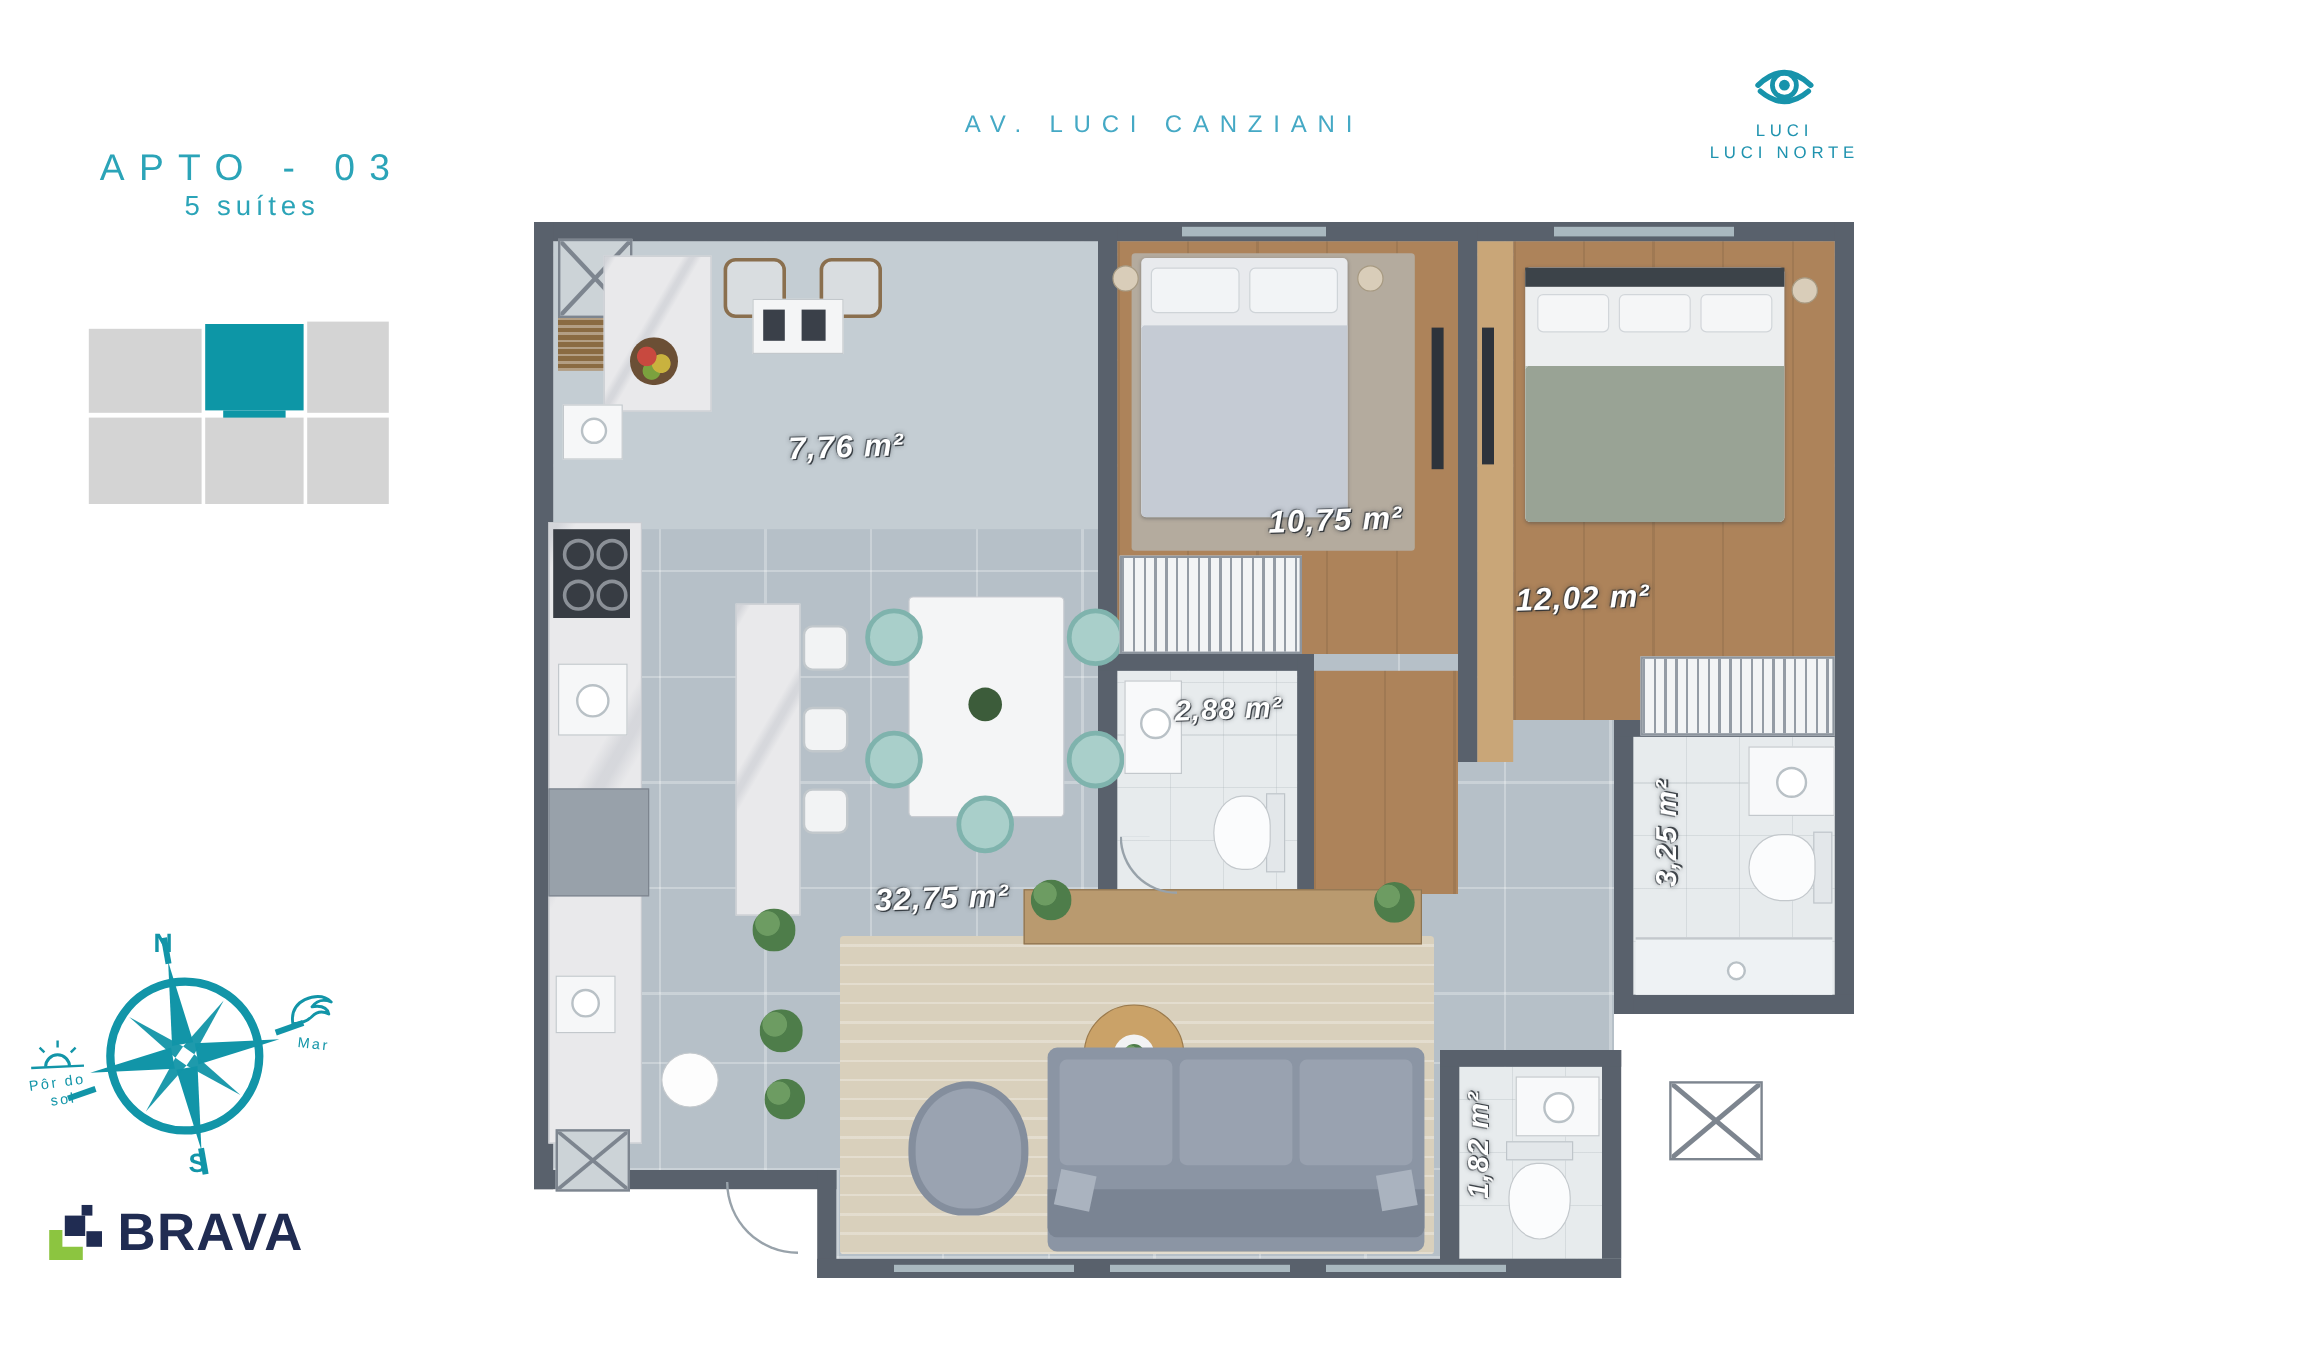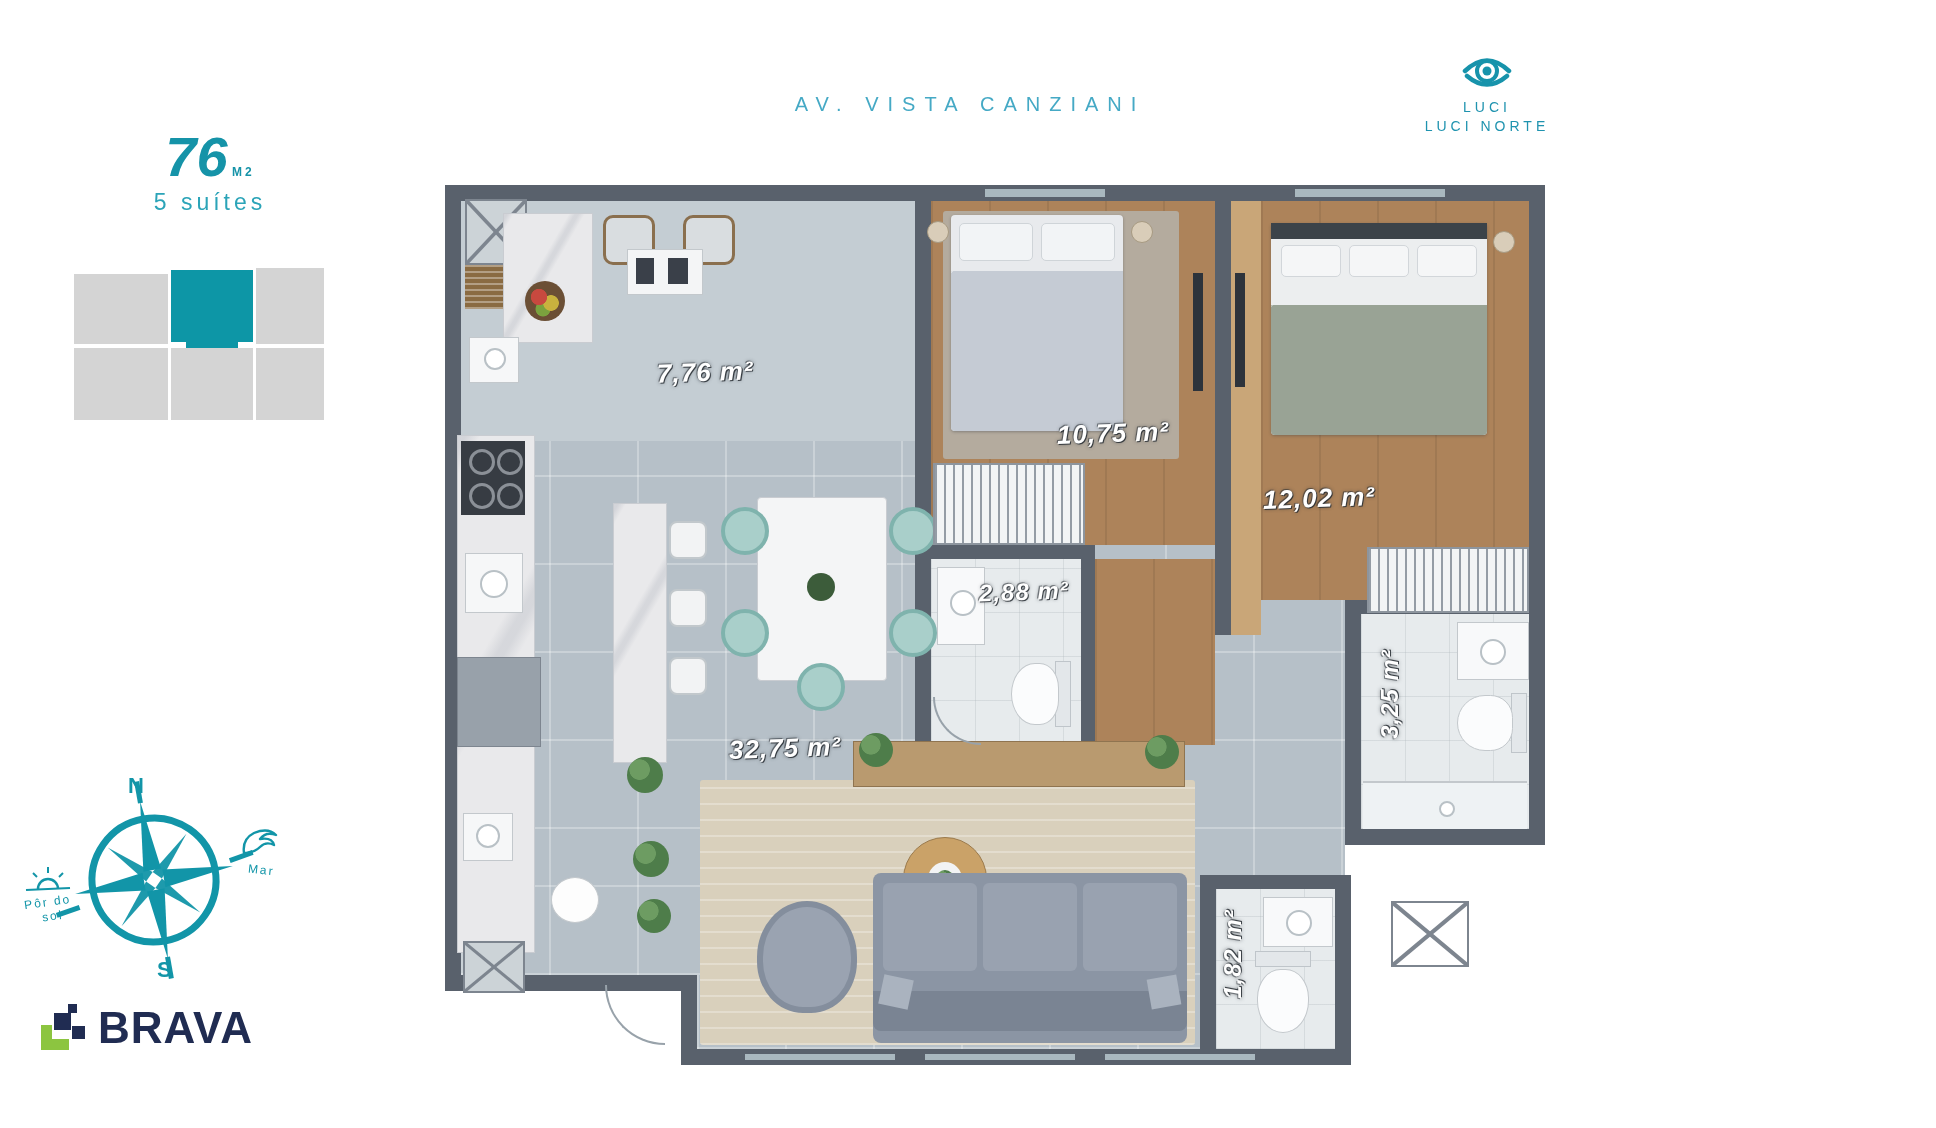--- a/index.html
+++ b/index.html
@@ -55,38 +55,35 @@
   
   .ns{color:#1295a8;font-weight:700;font-size:22px;}
   .tinylbl{color:#1295a8;font-size:12px;letter-spacing:2px;line-height:1.2;}
   
   .logotext{font-size:44px;font-weight:700;color:#202c52;letter-spacing:1px;}
 </style>
 </head>
 <body>
 
 <div class="abs" style="left:80px;top:122px;width:260px;text-align:center;">
-  <div style="margin-top:2px;">
-    <span class="area">76</span>
-    <span class="areaunit">M2</span>
-  </div>
+  <div class="apto">APTO - 03</div>
   <div class="suites">5 suítes</div>
 </div>
 
 <div class="abs" style="left:62px;top:268px;width:262px;height:158px;">
   <div class="kblock" style="left:12px;top:6px;width:94px;height:70px;"></div>
   <div class="kblock kteal" style="left:109px;top:2px;width:82px;height:72px;"></div>
   <div class="kblock kteal" style="left:124px;top:74px;width:52px;height:8px;"></div>
   <div class="kblock" style="left:194px;top:0px;width:68px;height:76px;"></div>
   <div class="kblock" style="left:12px;top:80px;width:94px;height:72px;"></div>
   <div class="kblock" style="left:109px;top:80px;width:82px;height:72px;"></div>
   <div class="kblock" style="left:194px;top:80px;width:68px;height:72px;"></div>
 </div>
 
-<div class="abs street" style="left:700px;top:93px;width:540px;text-align:center;">AV. VISTA CANZIANI</div>
+<div class="abs street" style="left:700px;top:93px;width:540px;text-align:center;">AV. LUCI CANZIANI</div>
 
 <div class="abs" style="left:1407px;top:48px;width:160px;text-align:center;">
   <svg width="56" height="46" viewBox="0 0 56 46" style="display:inline-block">
     <path d="M6 23 Q28 2 50 23" fill="none" stroke="#1793ab" stroke-width="4.5" stroke-linecap="round"></path>
     <path d="M8 28 Q28 45 48 28" fill="none" stroke="#1793ab" stroke-width="4.5" stroke-linecap="round"></path>
     <circle cx="28" cy="23" r="10" fill="none" stroke="#1793ab" stroke-width="4"></circle>
     <circle cx="28" cy="23" r="4.5" fill="#1793ab"></circle>
   </svg>
   <div class="vista">LUCI</div>
   <div class="vista">LUCI NORTE</div>

